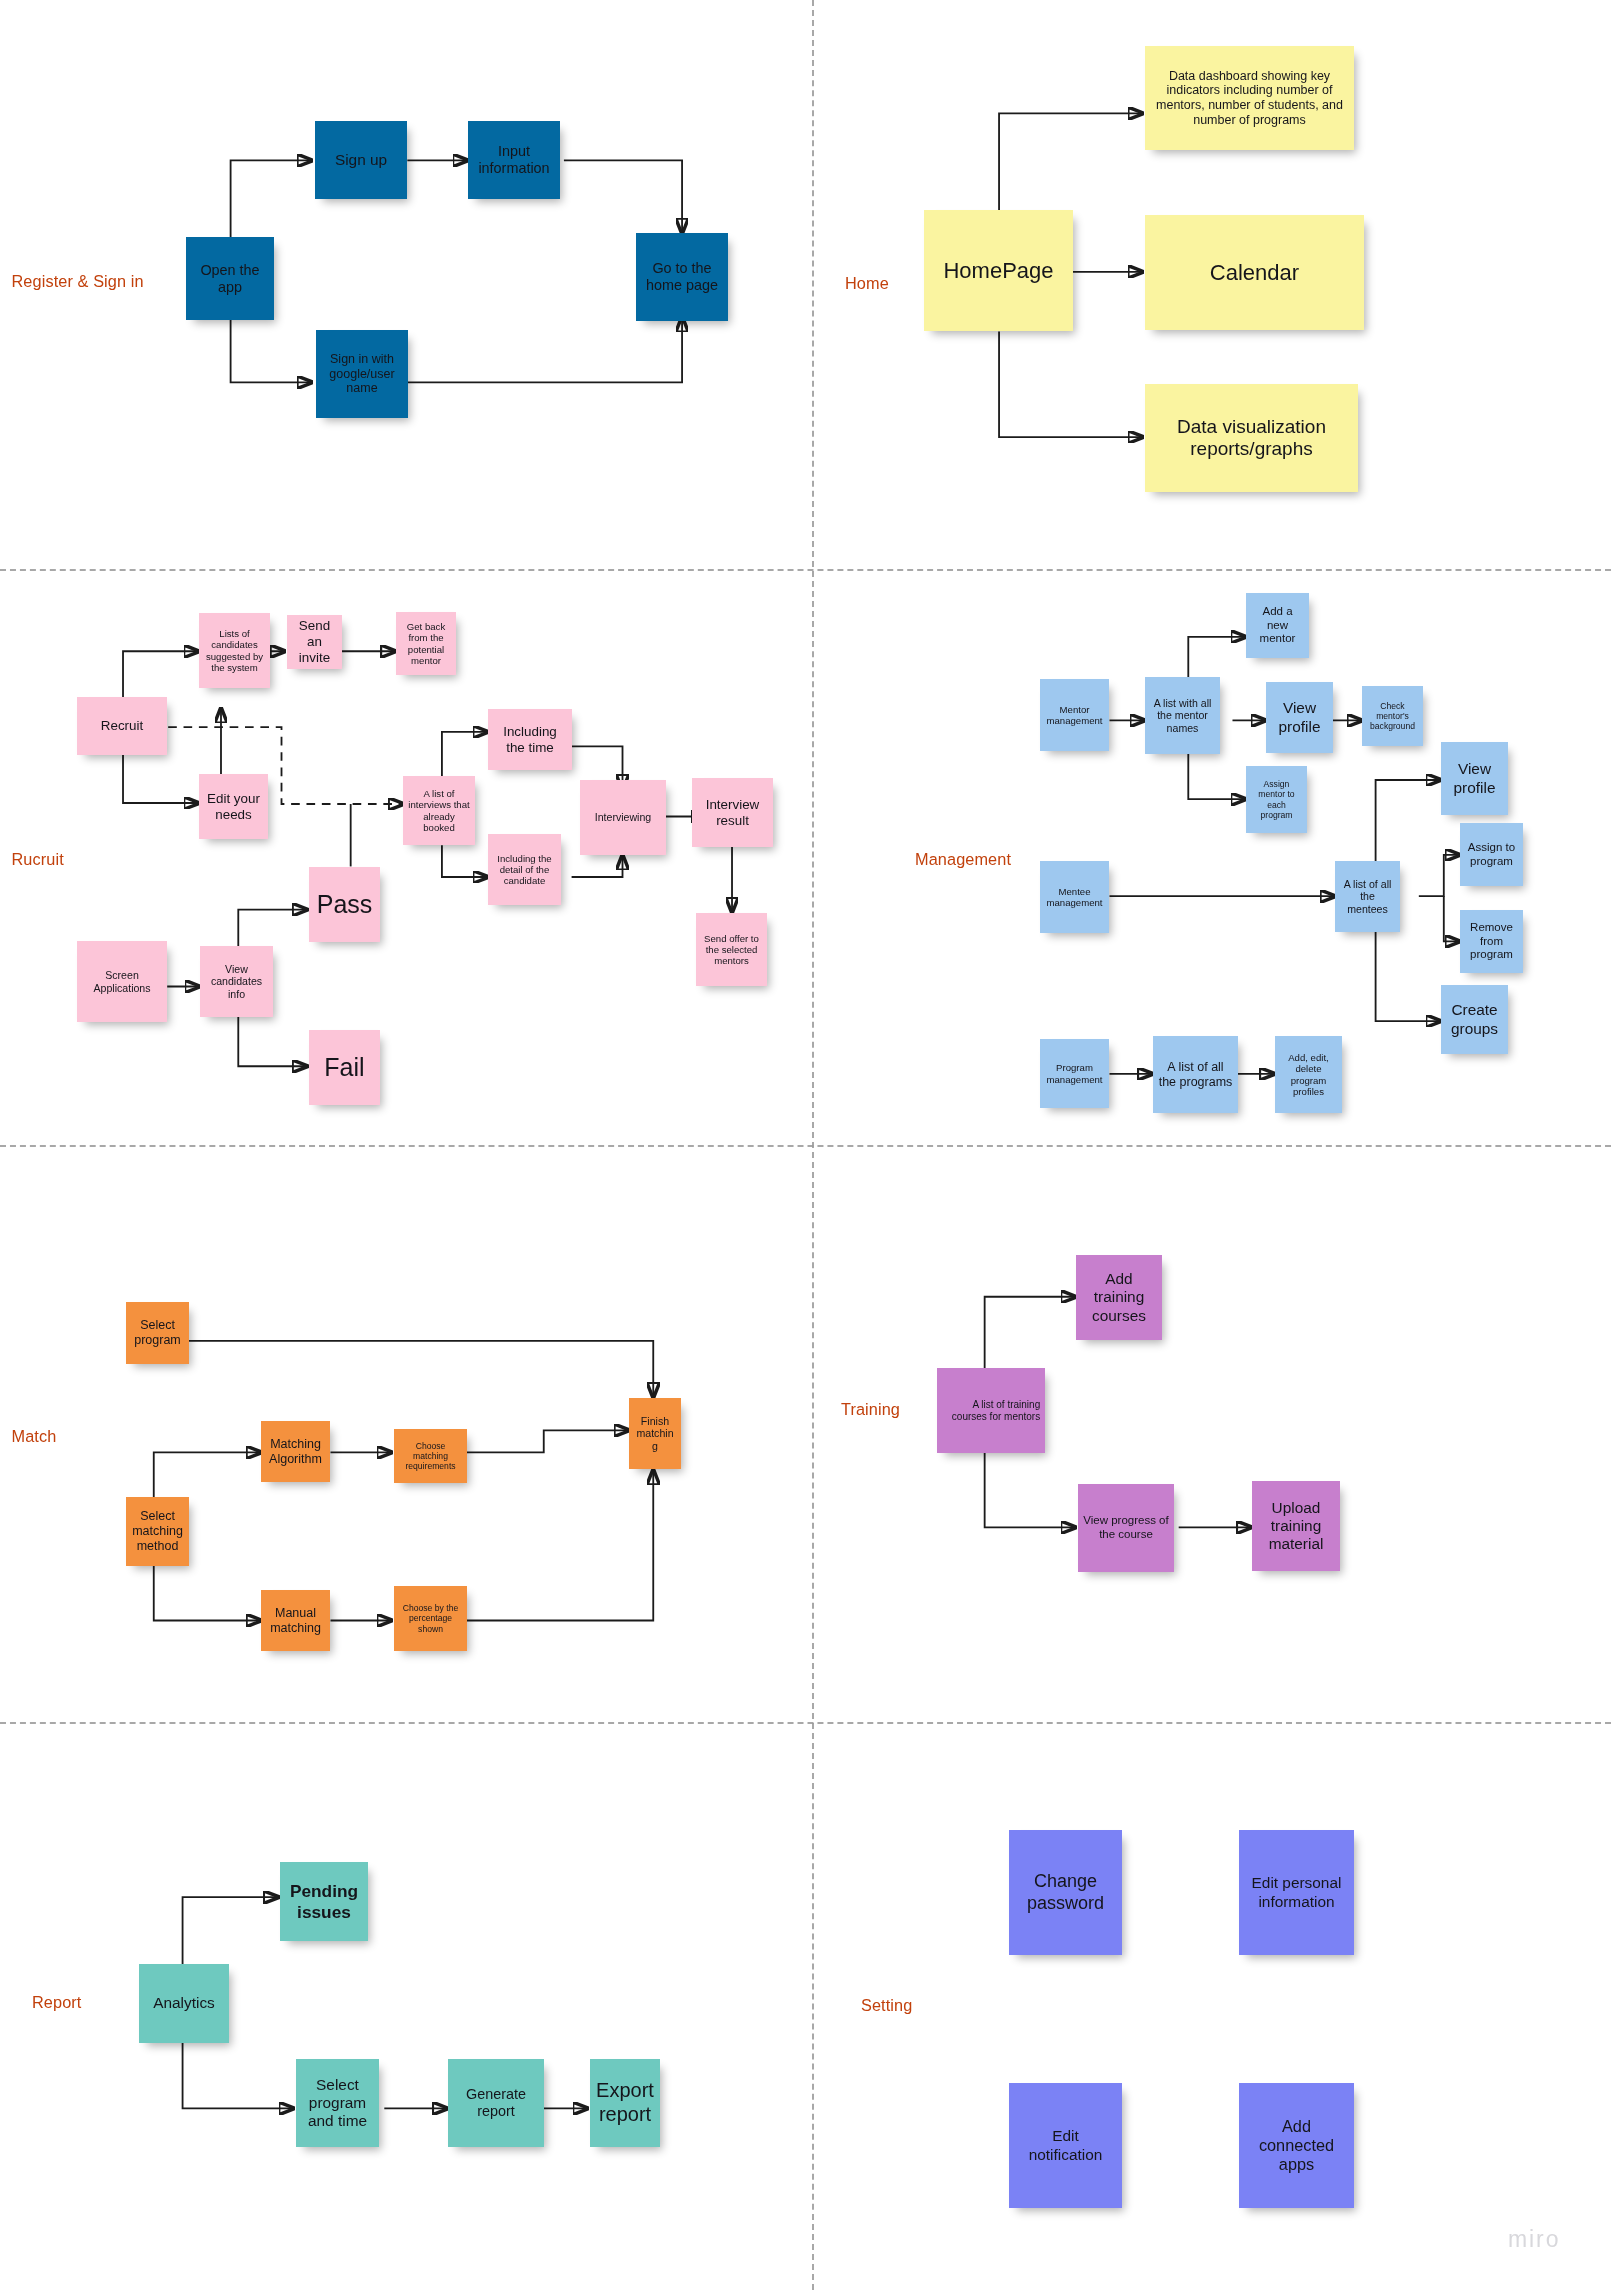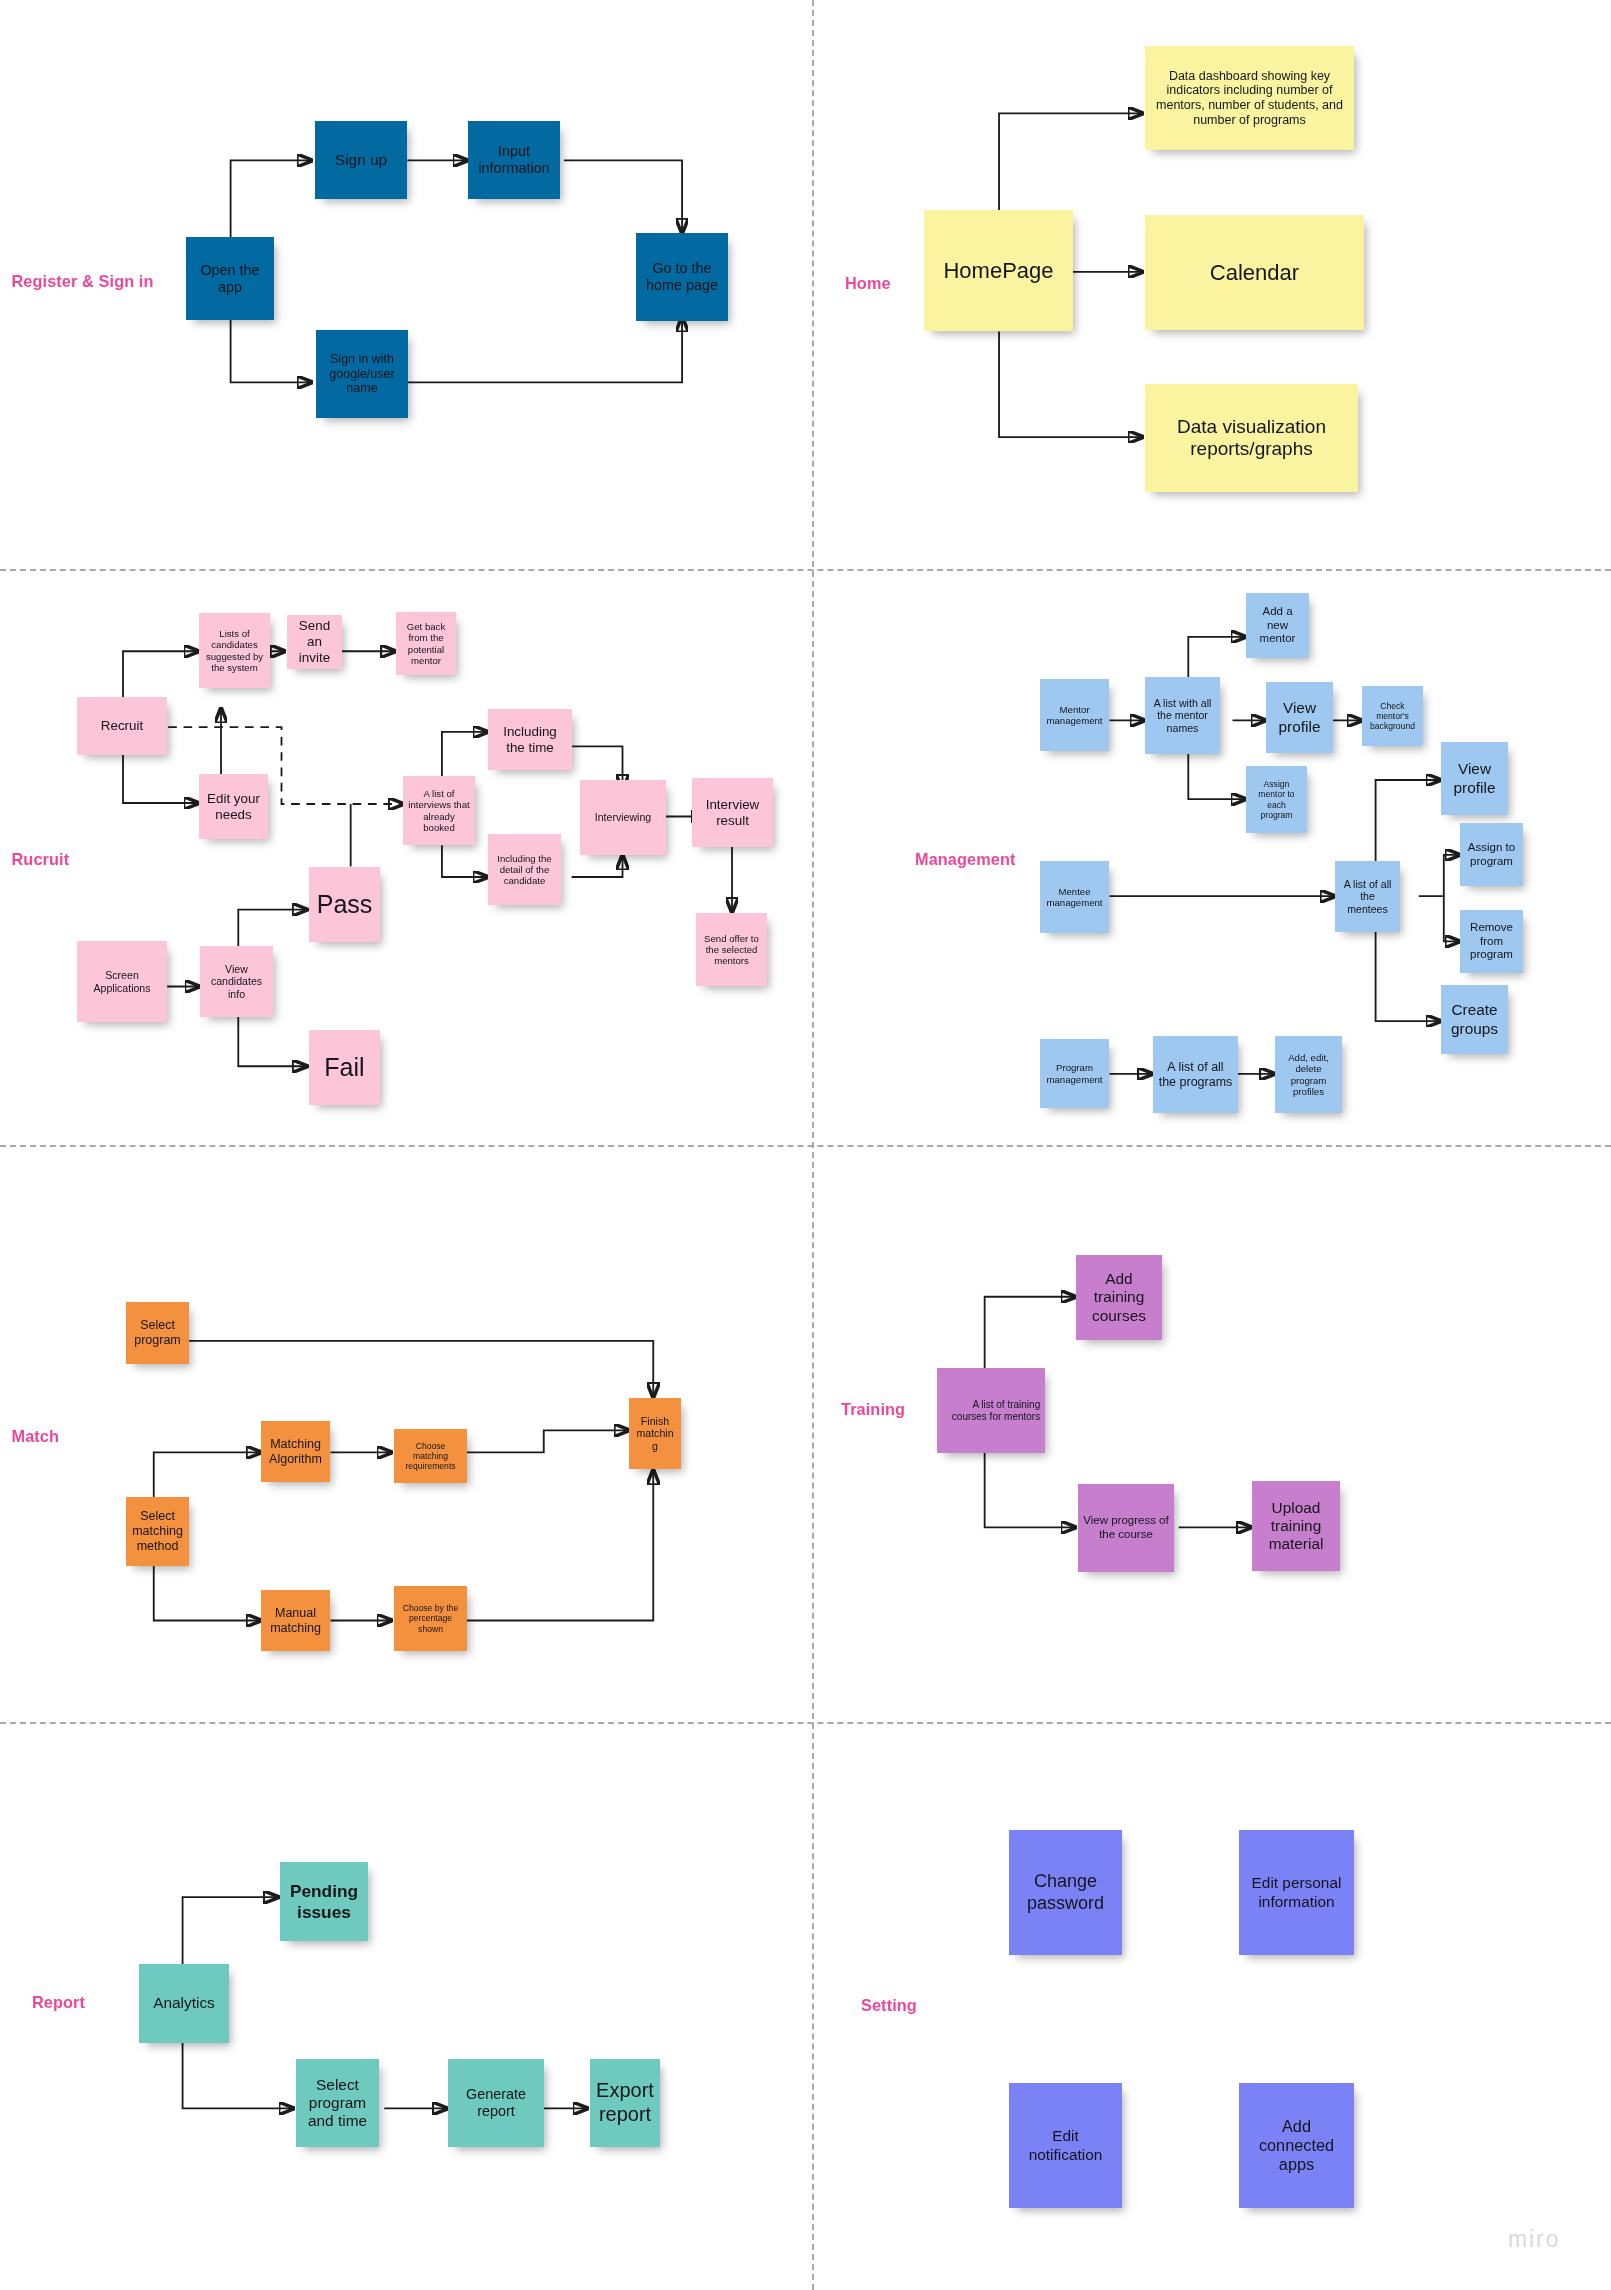--- a/index.html
+++ b/index.html
@@ -34,23 +34,23 @@
     top: 0;
     height: 2290px;
     width: 0;
     border-left: 2.9px dashed #9a9a9a;
     opacity: .85;
   }
 
   
   .sec-label {
     position: absolute;
-    font-weight: bold;
+    font-weight: normal;
     font-size: 16.3px;
-    color: #ec4899;
+    color: #c2410c;
     letter-spacing: 0.1px;
     white-space: nowrap;
   }
 
   
   .note {
     position: absolute;
     box-sizing: border-box;
     display: flex;
     align-items: center;

